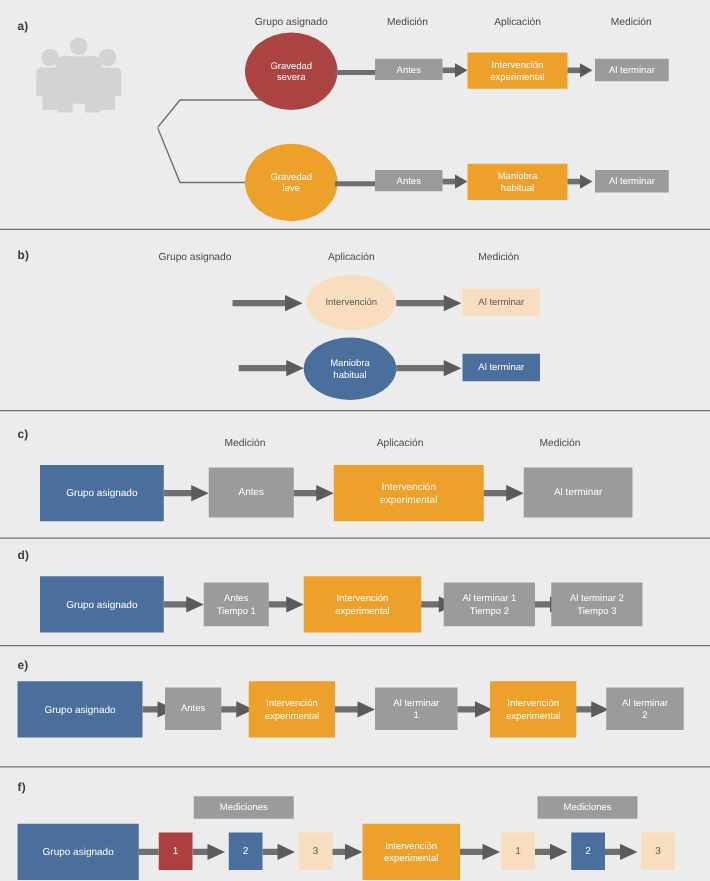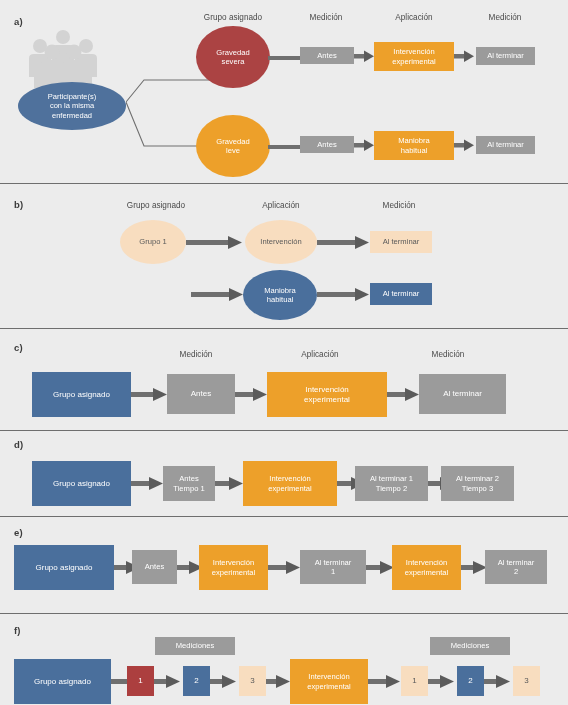--- a/index.html
+++ b/index.html
@@ -94,23 +94,20 @@
           <circle cx="62" cy="18" r="7"></circle>
           <path d="M51 30 q0-4 5-4 h12 q5 0 5 4 v19 h-5 v11 h-12 v-11 h-5 z"></path>
           <circle cx="28" cy="24" r="7.5"></circle>
           <path d="M17 36 q0-4 5-4 h12 q5 0 5 4 v19 h-5 v9 h-12 v-9 h-5 z"></path>
           <circle cx="50" cy="24" r="7.5"></circle>
           <path d="M39 36 q0-4 5-4 h12 q5 0 5 4 v19 h-5 v9 h-12 v-9 h-5 z"></path>
         </g>
       </svg>
     </div>
 
-    <div class="ellipse steel" style="left:18px; top:82px; width:108px; height:48px; font-size:7.5px;">Participante(s)
-con la misma
-enfermedad</div>
 
     <div class="bracket" style="left:126px; top:52px; width:96px; height:100px;">
       <svg width="96" height="100" viewBox="0 0 96 100">
         <path d="M0 50 L18 28 L96 28 M0 50 L18 94 L96 94" fill="none" stroke="#6f6f6f" stroke-width="1.1"></path>
       </svg>
     </div>
 
     <div class="ellipse red" style="left:196px; top:26px; width:74px; height:62px;">Gravedad
 severa</div>
     <div class="arrow" style="left:268px; top:52px;">
@@ -161,21 +158,20 @@
   </div>
 
   <div class="panel-sep" style="top:183px;"></div>
   <div class="panel" style="top:183px; height:138px;">
     <div class="panel-letter" style="left:14px; top:16px;">b)</div>
 
     <div class="col-label" style="left:156px; top:18px;">Grupo asignado</div>
     <div class="col-label" style="left:281px; top:18px;">Aplicación</div>
     <div class="col-label" style="left:399px; top:18px;">Medición</div>
 
-    <div class="ellipse peach" style="left:120px; top:37px; width:66px; height:44px;">Grupo 1</div>
     <div class="arrow" style="left:186px; top:52px;">
       <svg width="56" height="15">
           <rect x="0" y="5" width="44" height="5" fill="#6f6f6f"></rect>
           <path d="M42 1 L56 7.5 L42 14 Z" fill="#5b5b5b"></path>
         </svg>
     </div>
     <div class="ellipse peach" style="left:245px; top:37px; width:72px; height:44px;">Intervención</div>
     <div class="arrow" style="left:317px; top:52px;">
       <svg width="52" height="15">
           <rect x="0" y="5" width="40" height="5" fill="#6f6f6f"></rect>

